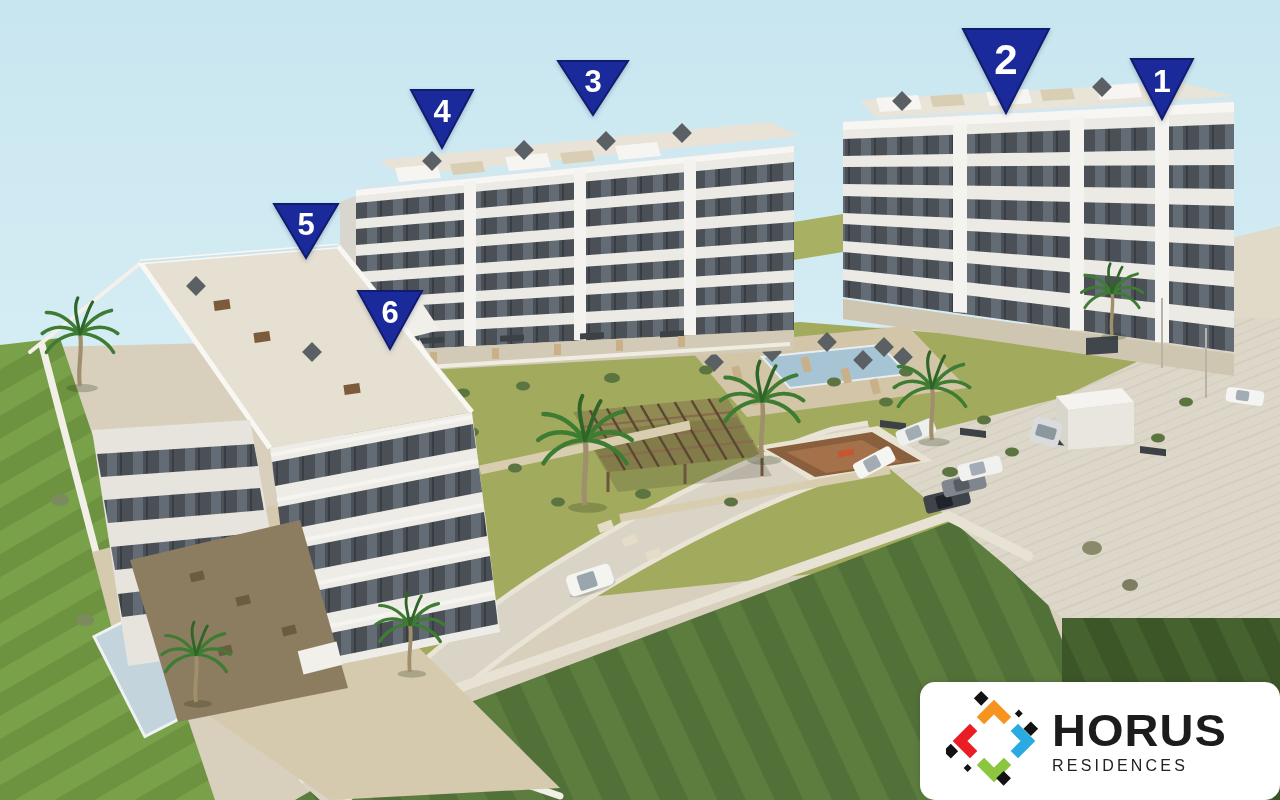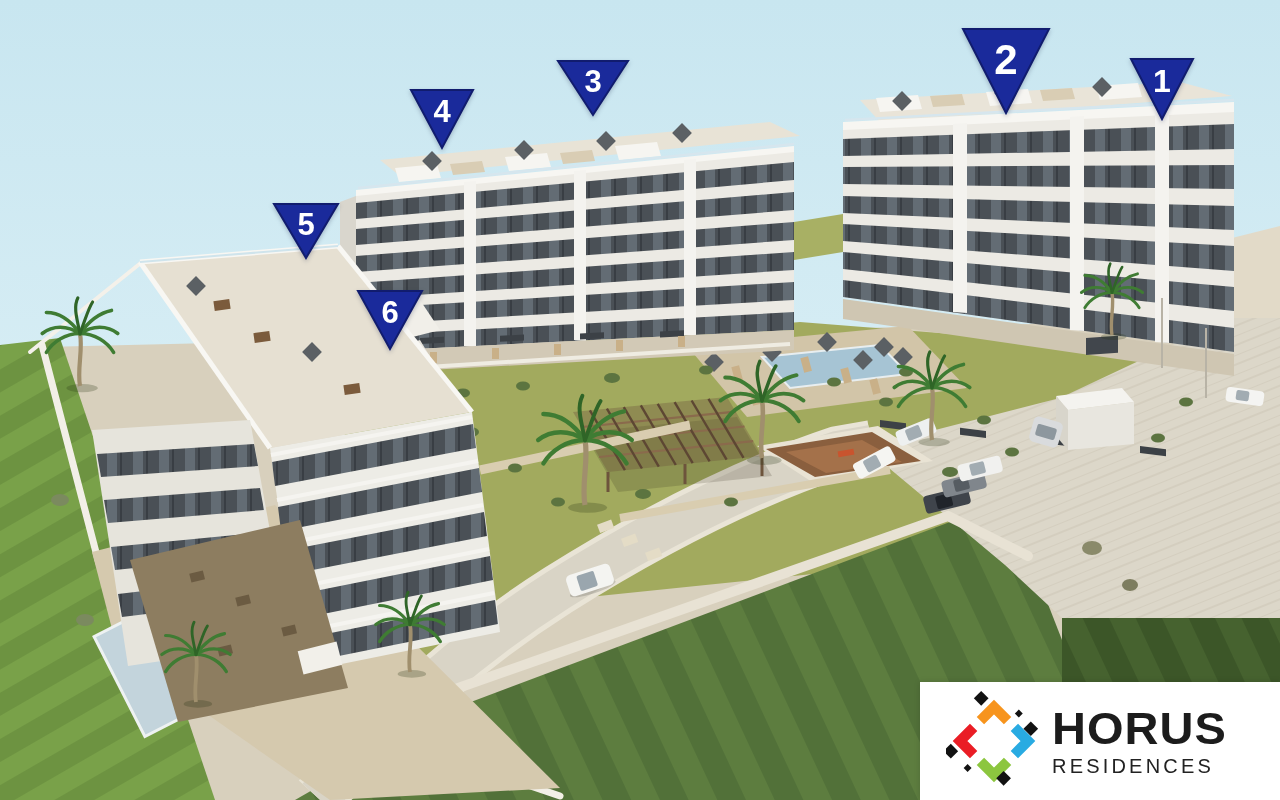--- a/index.html
+++ b/index.html
@@ -2,26 +2,26 @@
 <html><head>
 <meta charset="utf-8">
 <style>
   html,body{margin:0;padding:0;background:#9aa0a6;}
   .scene{position:relative;width:1280px;height:800px;overflow:hidden;
     background:#cde9f2;font-family:"Liberation Sans",sans-serif;}
   .scene svg.backdrop{position:absolute;left:0;top:0;}
   .marker{position:absolute;filter:drop-shadow(0 2px 2px rgba(10,20,60,.25));}
   .marker text{font-family:"Liberation Sans",sans-serif;font-weight:bold;fill:#ffffff;}
   .logo-box{position:absolute;left:920px;top:682px;width:360px;height:118px;
-    background:#ffffff;display:flex;align-items:center;box-shadow:0 0 6px rgba(0,0,0,.15);}
+    background:#ffffff;display:flex;align-items:center;box-shadow:0 0 6px rgba(0,0,0,.15);border-radius:15px;}
   .logo-icon{margin-left:26px;flex:0 0 auto;}
   .logo-text{margin-left:10px;display:flex;flex-direction:column;justify-content:center;}
   .logo-brand{font-size:47px;font-weight:bold;letter-spacing:1px;line-height:1;
     color:#1c1c1c;transform:scaleY(.96);}
-  .logo-sub{font-size:20px;font-weight:500;letter-spacing:3.2px;color:#222;margin-top:3px;}
+  .logo-sub{font-size:16px;font-weight:500;letter-spacing:3.2px;color:#222;margin-top:3px;}
 </style>
 </head>
 <body>
 
 <div class="scene">
 
 <svg class="backdrop" width="1280" height="800" viewBox="0 0 1280 800">
   <defs>
     <linearGradient id="skyG" x1="0" y1="0" x2="0" y2="1">
       <stop offset="0" stop-color="#c8e6f0"></stop>

